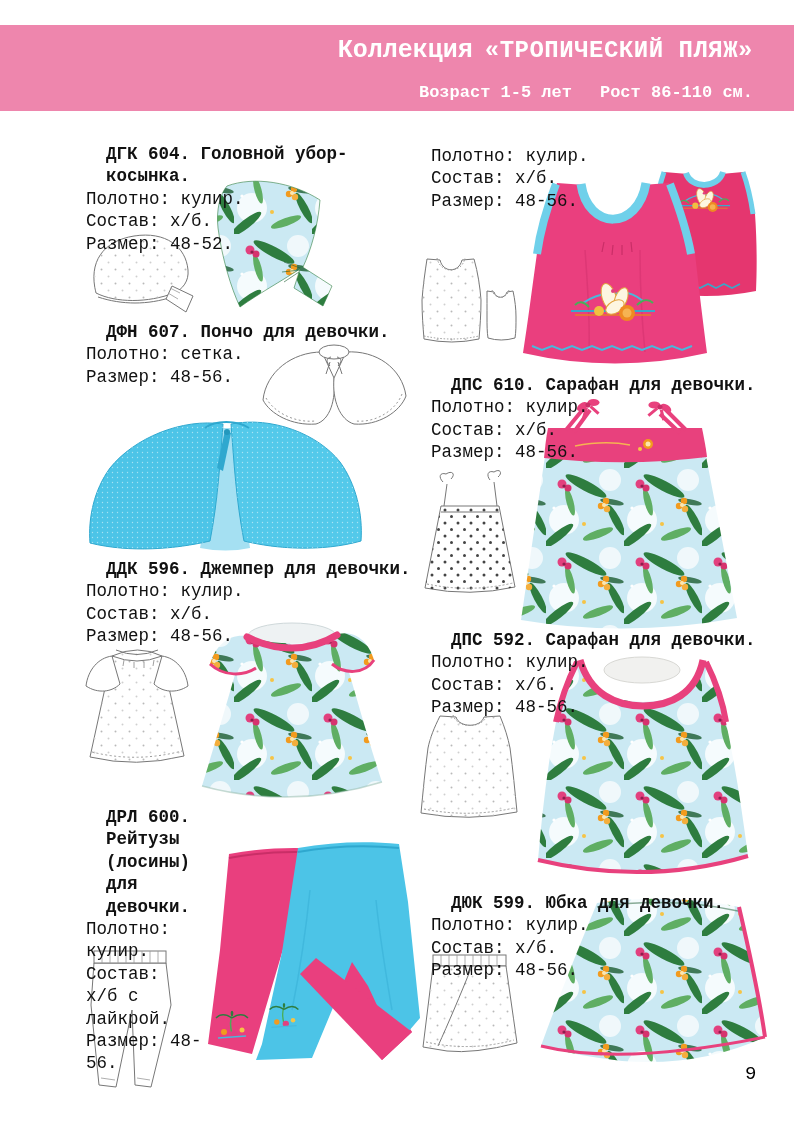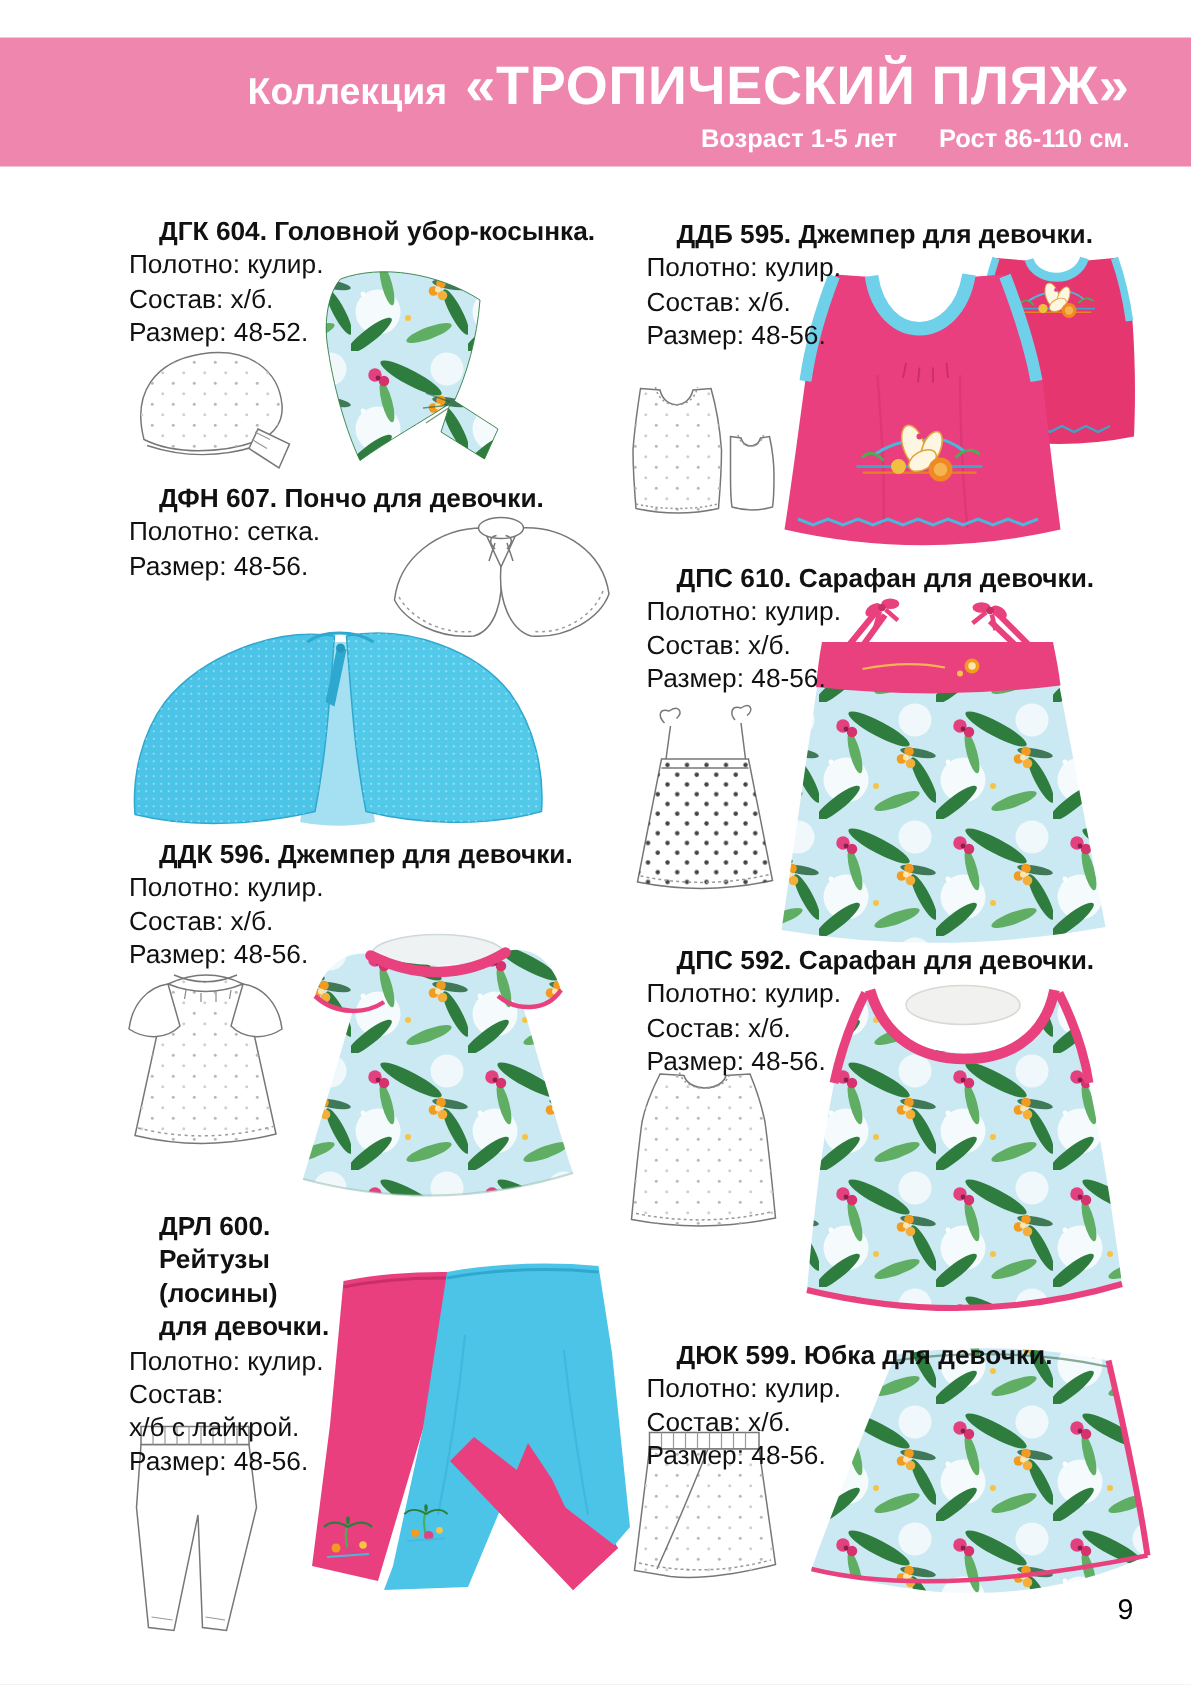--- a/index.html
+++ b/index.html
@@ -1,31 +1,31 @@
 <!DOCTYPE html>
 <html><head>
 <meta charset="utf-8">
 <style>
   html,body{margin:0;padding:0;background:#e9e9e9;}
   .page{
     position:relative;width:794px;height:1123px;margin:0 auto;
     background:#ffffff;overflow:hidden;
-    font-family:Liberation Sans, sans-serif;color:#111;
+    font-family:Liberation Mono, monospace;color:#111;
   }
   .band{
     position:absolute;left:0;top:25px;width:794px;height:86px;
     background:#ee86ad;color:#fff;
   }
   .titleline{
     position:absolute;right:41px;top:11px;
     display:flex;align-items:baseline;gap:12px;
     font-weight:bold;white-space:nowrap;
   }
   .title-prefix{font-size:25px;}
-  .title-main{font-size:36px;letter-spacing:0.5px;}
+  .title-main{font-size:24px;letter-spacing:0.5px;}
   .subline{
     position:absolute;right:41px;top:58px;
     display:flex;gap:28px;font-weight:bold;font-size:17px;white-space:nowrap;margin-left:24px;
   }
   .art{position:absolute;left:0;top:0;}
   .p{position:absolute;font-size:17.5px;line-height:22.4px;width:345px;}
   .pt{font-weight:bold;margin-left:20px;}
   .pagenum{position:absolute;left:745px;top:1063px;font-size:19px;color:#000;}
 </style>
 </head>
@@ -295,21 +295,20 @@
     <div class="pt">ДРЛ 600.</div>
     <div class="pt">Рейтузы (лосины)</div>
     <div class="pt">для девочки.</div>
     <div>Полотно: кулир.</div>
     <div>Состав:</div>
     <div>х/б с лайкрой.</div>
     <div>Размер: 48-56.</div>
   </div>
 
   <div class="p" style="left:431px;top:145px">
-    <div class="pt">ДДБ 595. Джемпер для девочки.</div>
     <div>Полотно: кулир.</div>
     <div>Состав: х/б.</div>
     <div>Размер: 48-56.</div>
   </div>
 
   <div class="p" style="left:431px;top:374px">
     <div class="pt">ДПС 610. Сарафан для девочки.</div>
     <div>Полотно: кулир.</div>
     <div>Состав: х/б.</div>
     <div>Размер: 48-56.</div>

